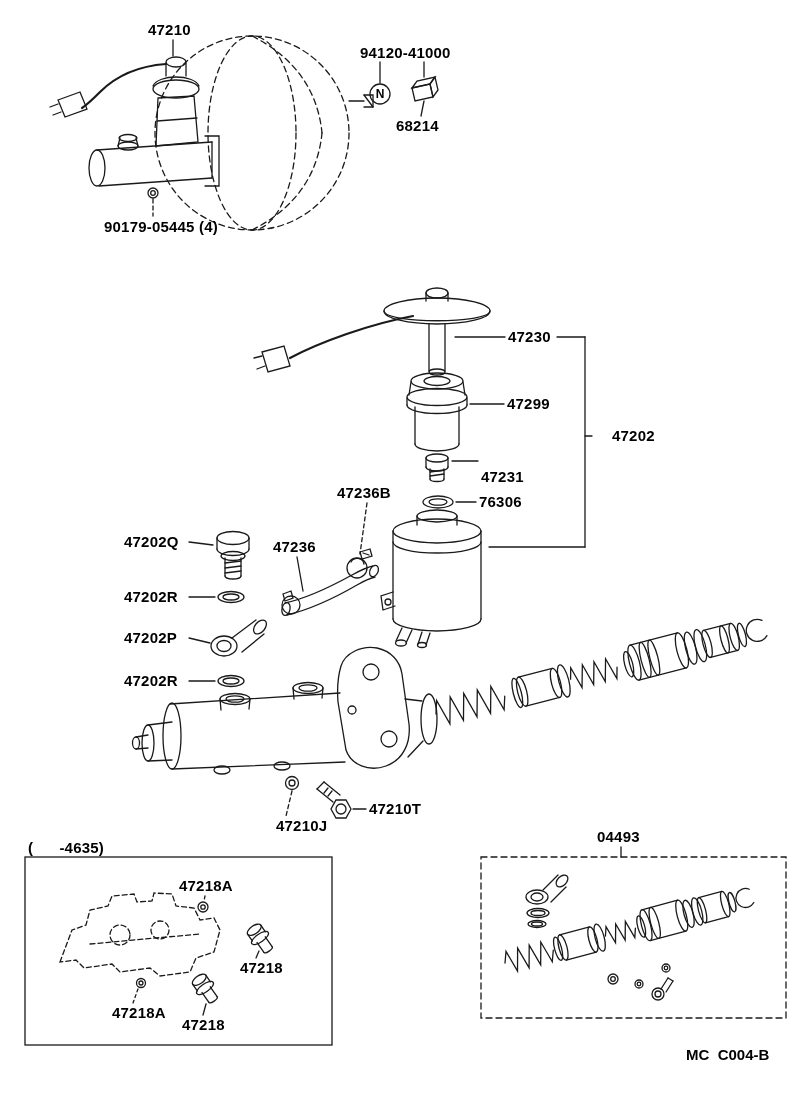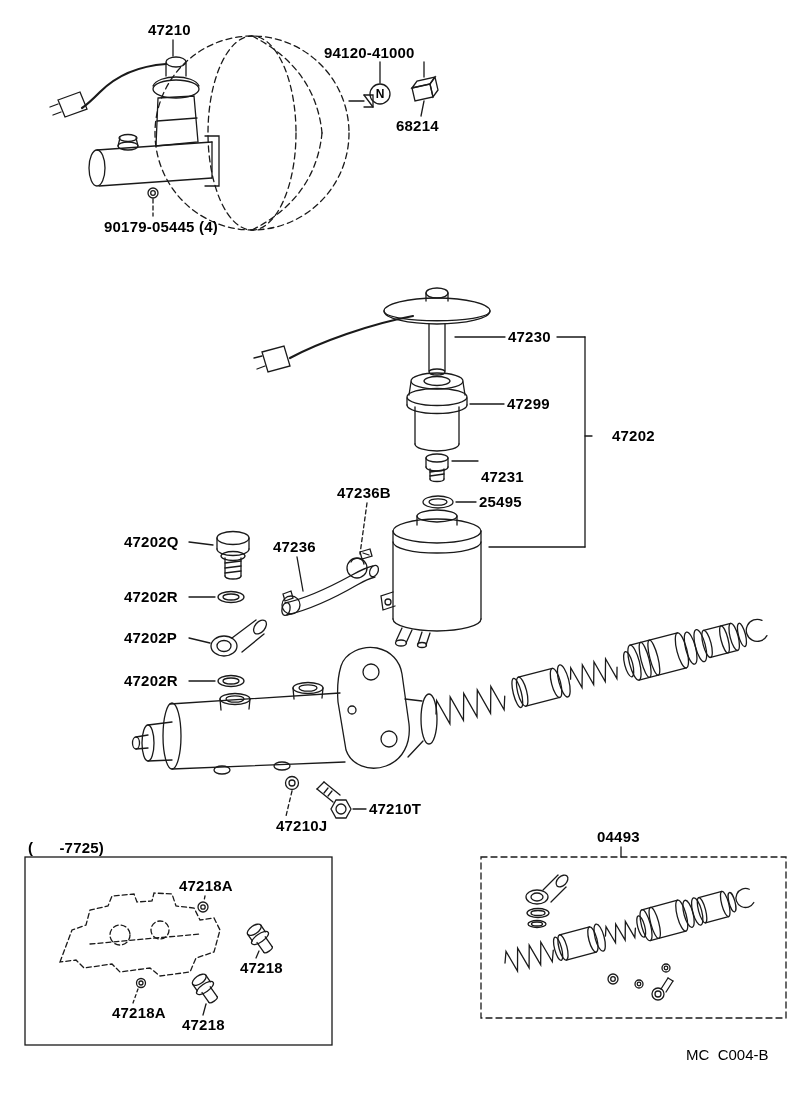--- a/index.html
+++ b/index.html
@@ -10,21 +10,21 @@
   #art{position:absolute;left:0;top:0;width:800px;height:1096px;}
   .lbl{
     position:absolute;font-size:15px;font-weight:700;color:#000;
     line-height:16px;white-space:pre;letter-spacing:0.2px;
   }
   .marker-n{
     position:absolute;font-size:12px;font-weight:700;color:#000;
     width:20px;text-align:center;
   }
   .footer-code{
-    position:absolute;font-size:15px;font-weight:400;color:#000;white-space:pre;
+    position:absolute;font-size:15px;font-weight:700;color:#000;white-space:pre;
   }
 </style>
 </head>
 <body>
 
 <div id="page">
 
 <svg id="art" viewBox="0 0 800 1096" xmlns="http://www.w3.org/2000/svg">
   <g stroke="#1a1a1a" fill="none" stroke-width="1.3" stroke-linecap="round">
 
@@ -378,41 +378,41 @@
       <line x1="661" y1="989" x2="668" y2="978"></line>
       <line x1="666" y1="992" x2="673" y2="981"></line>
       <line x1="668" y1="978" x2="673" y2="981"></line>
       <circle cx="666" cy="968" r="4"></circle>
       <circle cx="666" cy="968" r="1.8"></circle>
     </g>
   </g>
 </svg>
 
 <div class="lbl" style="left:148px;top:22px">47210</div>
-<div class="lbl" style="left:324px;top:45px">94120-41000</div>
+<div class="lbl" style="left:360px;top:45px">94120-41000</div>
 <div class="marker-n" style="left:370px;top:87px">N</div>
 <div class="lbl" style="left:396px;top:118px">68214</div>
 <div class="lbl" style="left:104px;top:219px">90179-05445 (4)</div>
 
 <div class="lbl" style="left:508px;top:329px">47230</div>
 <div class="lbl" style="left:507px;top:396px">47299</div>
 <div class="lbl" style="left:612px;top:428px">47202</div>
 <div class="lbl" style="left:481px;top:469px">47231</div>
 <div class="lbl" style="left:337px;top:485px">47236B</div>
-<div class="lbl" style="left:479px;top:494px">25495</div>
+<div class="lbl" style="left:479px;top:494px">76306</div>
 <div class="lbl" style="left:124px;top:534px">47202Q</div>
 <div class="lbl" style="left:273px;top:539px">47236</div>
 <div class="lbl" style="left:124px;top:589px">47202R</div>
 <div class="lbl" style="left:124px;top:630px">47202P</div>
 <div class="lbl" style="left:124px;top:673px">47202R</div>
 
 <div class="lbl" style="left:369px;top:801px">47210T</div>
 <div class="lbl" style="left:276px;top:818px">47210J</div>
 
-<div class="lbl" style="left:28px;top:840px">(      -7725)</div>
+<div class="lbl" style="left:28px;top:840px">(      -4635)</div>
 <div class="lbl" style="left:597px;top:829px">04493</div>
 
 <div class="lbl" style="left:179px;top:878px">47218A</div>
 <div class="lbl" style="left:240px;top:960px">47218</div>
 <div class="lbl" style="left:112px;top:1005px">47218A</div>
 <div class="lbl" style="left:182px;top:1017px">47218</div>
 
 <div class="footer-code" style="left:686px;top:1046px">MC  C004-B</div>
 
 </div>

